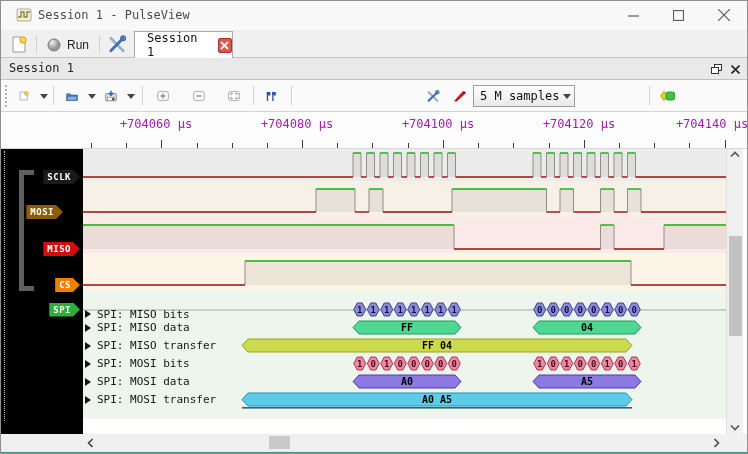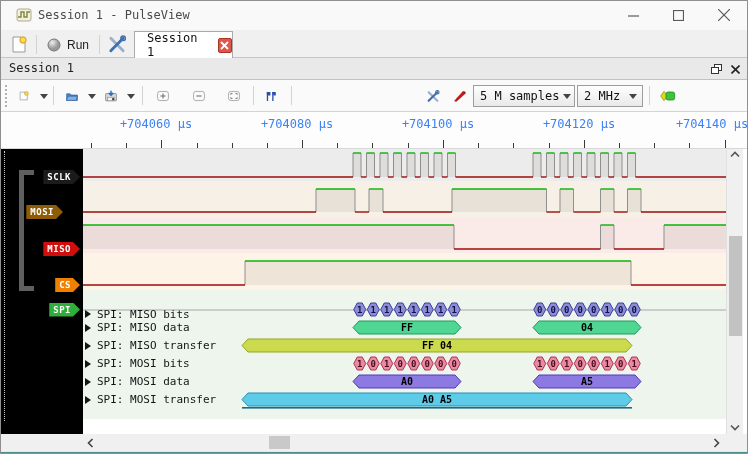--- a/index.html
+++ b/index.html
@@ -30,21 +30,21 @@
   .handle{position:absolute;left:4px;top:5px;height:22px;width:3px;border-left:2px dotted #b0b0b0;}
   .icbtn{position:absolute;top:4px;height:24px;display:flex;align-items:center;justify-content:center;background:transparent;border:1px solid transparent;}
   .arrbtn{position:absolute;top:8px;width:12px;height:16px;display:flex;align-items:center;justify-content:center;}
   .combo{position:absolute;top:5px;height:22px;border:1px solid #9d9d9d;background:linear-gradient(#fefefe,#e9e9e9);
       display:flex;align-items:center;font-size:12px;color:#111;}
   .combo .ctext{margin-left:6px;flex:1;white-space:nowrap;}
   .combo .carr{width:18px;display:flex;align-items:center;justify-content:center;}
   #devcombo{position:absolute;top:4px;height:24px;display:flex;align-items:center;font-size:12px;color:#111;}
   
   #ruler{position:absolute;left:0;top:111px;width:100%;height:37px;background:#fdfdfd;border-bottom:1px solid #d8d8d8;}
-  .rlabel{position:absolute;top:5px;transform:translateX(-50%);font-size:12px;color:#3b82f6;white-space:nowrap;}
+  .rlabel{position:absolute;top:5px;transform:translateX(-50%);font-size:12px;color:#a21caf;white-space:nowrap;}
   .rtick{position:absolute;background:#3a3a3a;width:1px;}
   
   #trace{position:absolute;left:0;top:148px;width:748px;height:285px;background:#ffffff;}
   .stripe{position:absolute;left:82px;width:643px;}
   #wavesvg{position:absolute;left:0;top:0;z-index:2;}
   #gutter{position:absolute;left:0;top:0;width:82px;height:285px;background:#000000;z-index:3;}
   #gutterdots{position:absolute;left:3px;top:2px;height:270px;width:2px;border-left:1px dotted #c8c8c8;}
   #bracket{position:absolute;left:18px;top:21px;width:15px;height:121px;
       border-left:5px solid #5f5f5f;border-top:5px solid #5f5f5f;border-bottom:5px solid #5f5f5f;}
   .sigtag{position:absolute;height:14px;display:flex;align-items:center;color:#fff;
@@ -237,28 +237,20 @@
     </button>
     <button class="icbtn" style="left:446px;width:26px">
       <svg width="22" height="20" viewBox="0 0 22 20">
         <polygon points="1,19 6,13 16,2 20,2 21,5 10,15 4,20" fill="#cc1414" stroke="#8a0808" stroke-width="0.8"></polygon>
         <line x1="16" y1="2" x2="21" y2="5" stroke="#8a0808" stroke-width="1"></line>
       </svg>
     </button>
 
     <div class="combo" style="left:472px;width:102px">
       <span class="ctext">5 M samples</span>
-      <span class="carr">
-        <svg width="8" height="5">
-            <polygon points="0,0 8,0 4,5" fill="#444"></polygon>
-          </svg>
-      </span>
-    </div>
-    <div class="combo" style="left:576px;width:66px">
-      <span class="ctext">2 MHz</span>
       <span class="carr">
         <svg width="8" height="5">
             <polygon points="0,0 8,0 4,5" fill="#444"></polygon>
           </svg>
       </span>
     </div>
     <div class="vsep" style="left:648px;top:6px"></div>
 
     <button class="icbtn" style="left:652px;width:30px">
       <svg width="24" height="16" viewBox="0 0 24 16">

